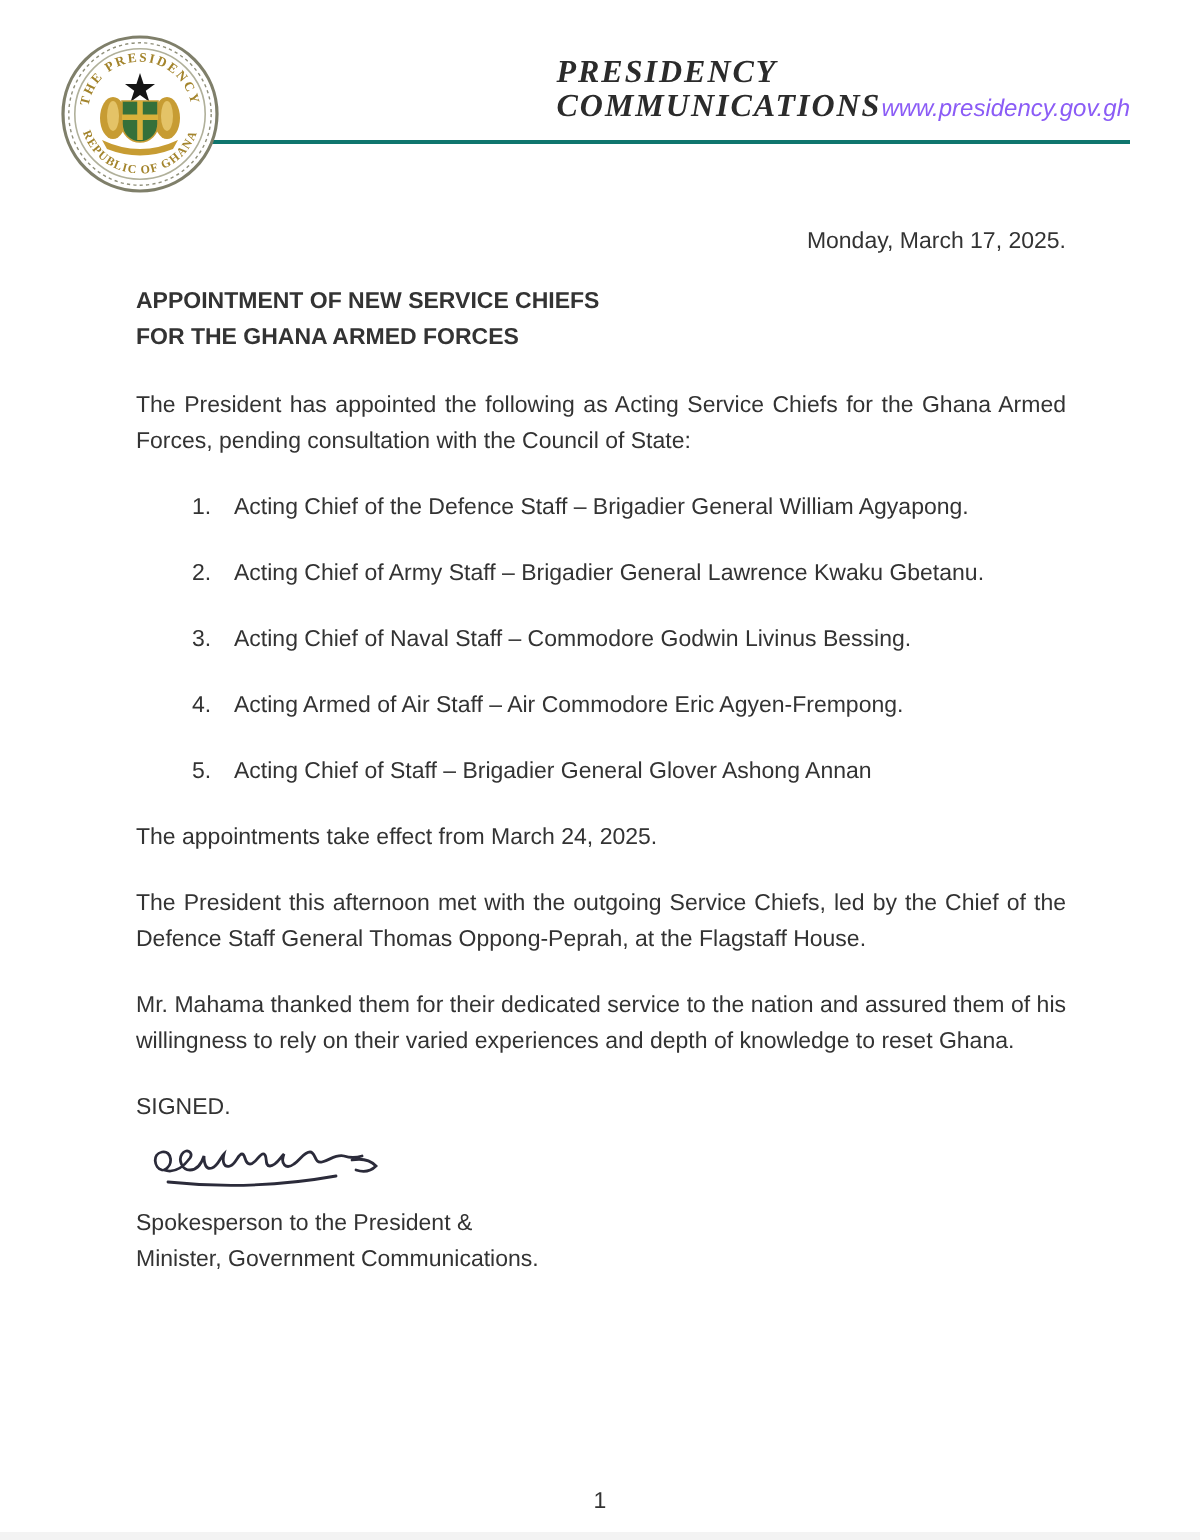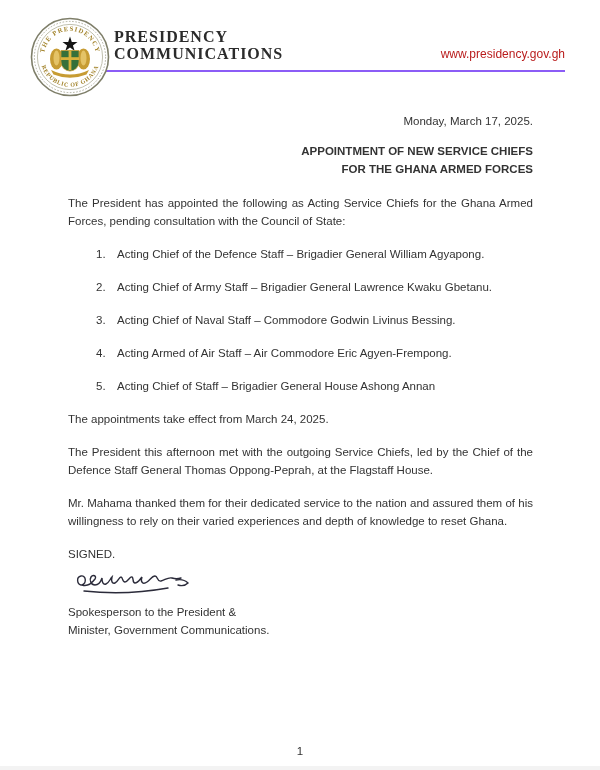--- a/index.html
+++ b/index.html
@@ -11,34 +11,35 @@
     font-family:"Liberation Sans", sans-serif;
     color:#333333;
     margin:0 auto;
     overflow:hidden;
   }
   
   .header { position:absolute; top:14px; left:30px; right:35px; }
   .seal { position:absolute; left:0; top:3px; width:80px; height:80px; }
   .header-right {
     margin-left:70px;
-    display:flex; justify-content:space-between; align-items:flex-end;
-    border-bottom:2px solid #8b5cf6;
+    display:flex; justify-content:flex-end; align-items:flex-end;
+    border-bottom:2px solid #0f766e;
     padding:14px 0 8px 14px;
+    font-style:italic;
   }
   .org-name {
     font-family:"Liberation Serif", serif;
     font-weight:bold; font-size:16px; line-height:17px;
     letter-spacing:1px; color:#2b2b2b;
   }
-  .website { font-size:12px; color:#b91c1c; padding-bottom:1px; }
+  .website { font-size:12px; color:#8b5cf6; padding-bottom:1px; }
   
   .content { position:absolute; left:68px; right:67px; top:112px; font-size:11.5px; line-height:18px; }
   .date-line { text-align:right; margin-bottom:12px; }
-  .doc-title { text-align:right; font-weight:bold; margin-bottom:16px; }
+  .doc-title { text-align:left; font-weight:bold; margin-bottom:16px; }
   .para { text-align:justify; margin-bottom:15px; }
   .appointments { margin:3px 0 15px 28px; }
   .appt-item { display:flex; margin-bottom:15px; }
   .appt-num { width:21px; flex:0 0 21px; }
   .signed { margin:13px 0 4px 0; }
   .signature-svg { display:block; margin:2px 0 2px 4px; }
   .signer-name { font-weight:bold; }
   .page-number { position:absolute; left:0; right:0; bottom:13px; text-align:center; font-size:11.5px; color:#333; }
   .bottom-strip { position:absolute; left:0; right:0; bottom:0; height:4px; background:#f3f3f3; }
 </style>
@@ -109,21 +110,21 @@
       <div class="appt-item">
         <span class="appt-num">3.</span>
         <span>Acting Chief of Naval Staff – Commodore Godwin Livinus Bessing.</span>
       </div>
       <div class="appt-item">
         <span class="appt-num">4.</span>
         <span>Acting Armed of Air Staff – Air Commodore Eric Agyen-Frempong.</span>
       </div>
       <div class="appt-item">
         <span class="appt-num">5.</span>
-        <span>Acting Chief of Staff – Brigadier General House Ashong Annan</span>
+        <span>Acting Chief of Staff – Brigadier General Glover Ashong Annan</span>
       </div>
     </div>
 
     <p class="para">The appointments take effect from March 24, 2025.</p>
 
     <p class="para">The President this afternoon met with the outgoing Service Chiefs, led by the Chief of the Defence Staff General Thomas Oppong-Peprah, at the Flagstaff House.</p>
 
     <p class="para">Mr. Mahama thanked them for their dedicated service to the nation and assured them of his willingness to rely on their varied experiences and depth of knowledge to reset Ghana.</p>
 
     <p class="signed">SIGNED.</p>

